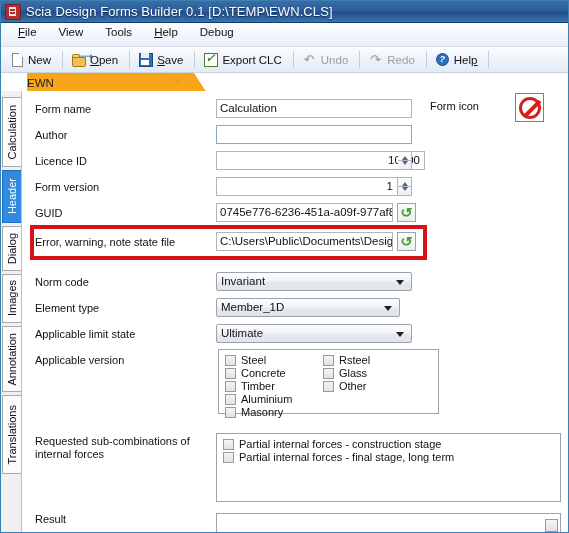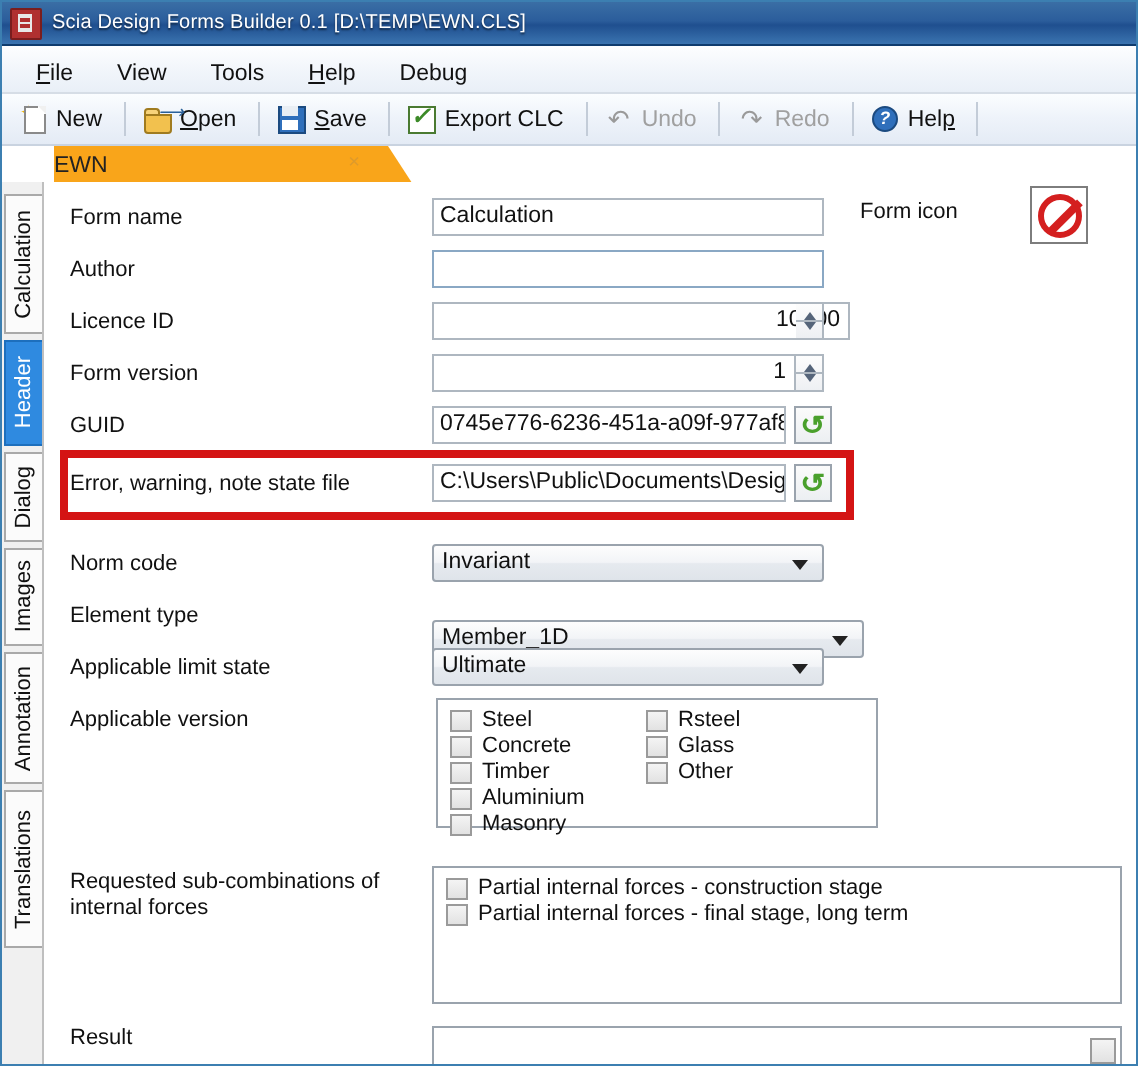--- a/index.html
+++ b/index.html
@@ -18,25 +18,25 @@
     background:linear-gradient(to bottom,#3a6ea5 0%,#2b5d9b 45%,#1f4f8f 55%,#3b74b0 100%);
     border-bottom:1px solid #0f3c6e;
     padding-left:4px;color:#fff;position:relative;
   }
   .app-icon{width:14px;height:14px;margin-right:5px;position:relative;
     background:#b03030;border:1px solid #7a1d1d;border-radius:1px;flex:0 0 auto;}
   .app-icon:before{content:"";position:absolute;left:3px;top:2px;width:7px;height:9px;
     background:#e8e8e8;}
   .app-icon:after{content:"";position:absolute;left:4px;top:4px;width:5px;height:2px;
     background:#b03030;box-shadow:0 3px 0 0 #b03030;}
-  .title-text{font-size:10px;letter-spacing:.1px;text-shadow:0 1px 1px rgba(0,0,0,.55);
+  .title-text{font-size:13px;letter-spacing:.1px;text-shadow:0 1px 1px rgba(0,0,0,.55);
     white-space:nowrap;}
 
   
-  .menubar{height:23px;display:flex;align-items:flex-end;
+  .menubar{height:23px;display:flex;align-items:flex-start;
     background:linear-gradient(to bottom,#fdfeff 0%,#f2f6fb 50%,#e9eff7 100%);
     border-bottom:1px solid #d6dde6;padding-left:6px;}
   .menu-item{padding:3px 11px;font-size:11.5px;color:#111;white-space:nowrap;cursor:default;}
   .mn{text-decoration:underline;}
 
   
   .toolbar{height:25px;display:flex;align-items:center;
     background:linear-gradient(to bottom,#fbfdff 0%,#eef3fa 48%,#e4ebf5 100%);
     border-bottom:1px solid #c9d3e0;padding-left:3px;}
   .tb-btn{display:flex;align-items:center;gap:4px;padding:2px 7px 2px 4px;height:21px;
@@ -304,21 +304,21 @@
       <div class="row" style="top:181px">
         <div class="lbl">Norm code</div>
         <div class="combo" style="left:194px;width:196px;top:0">
           <span>Invariant</span>
           <i class="arw"></i>
         </div>
       </div>
 
       <div class="row" style="top:207px">
         <div class="lbl">Element type</div>
-        <div class="combo" style="left:194px;width:216px;top:12px">
+        <div class="combo" style="left:194px;width:184px;top:0">
           <span>Member_1D</span>
           <i class="arw"></i>
         </div>
       </div>
 
       <div class="row" style="top:233px">
         <div class="lbl">Applicable limit state</div>
         <div class="combo" style="left:194px;width:196px;top:0">
           <span>Ultimate</span>
           <i class="arw"></i>

